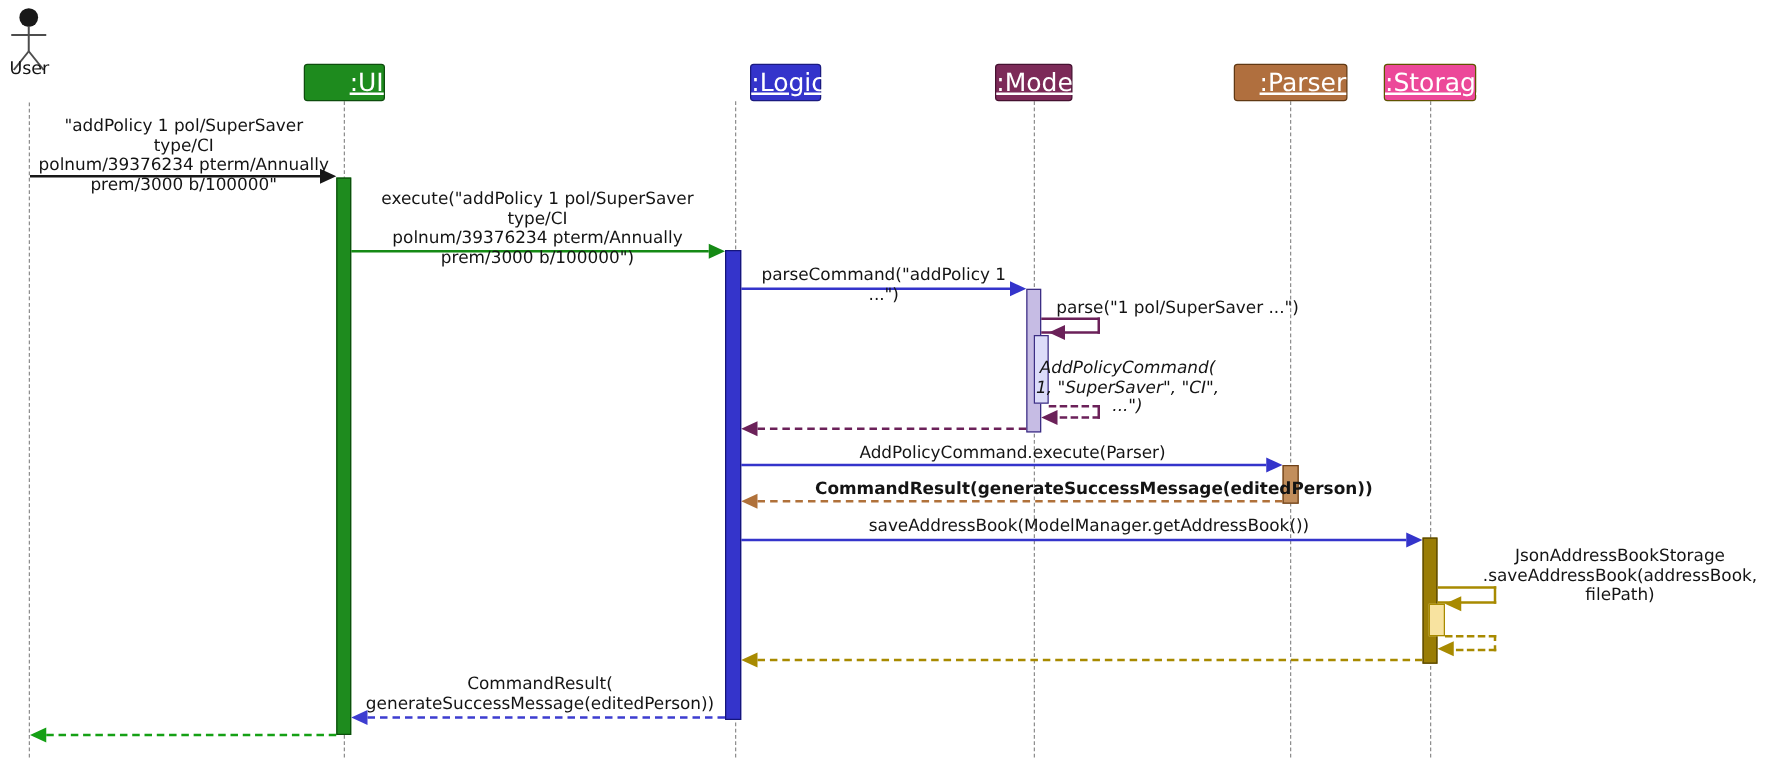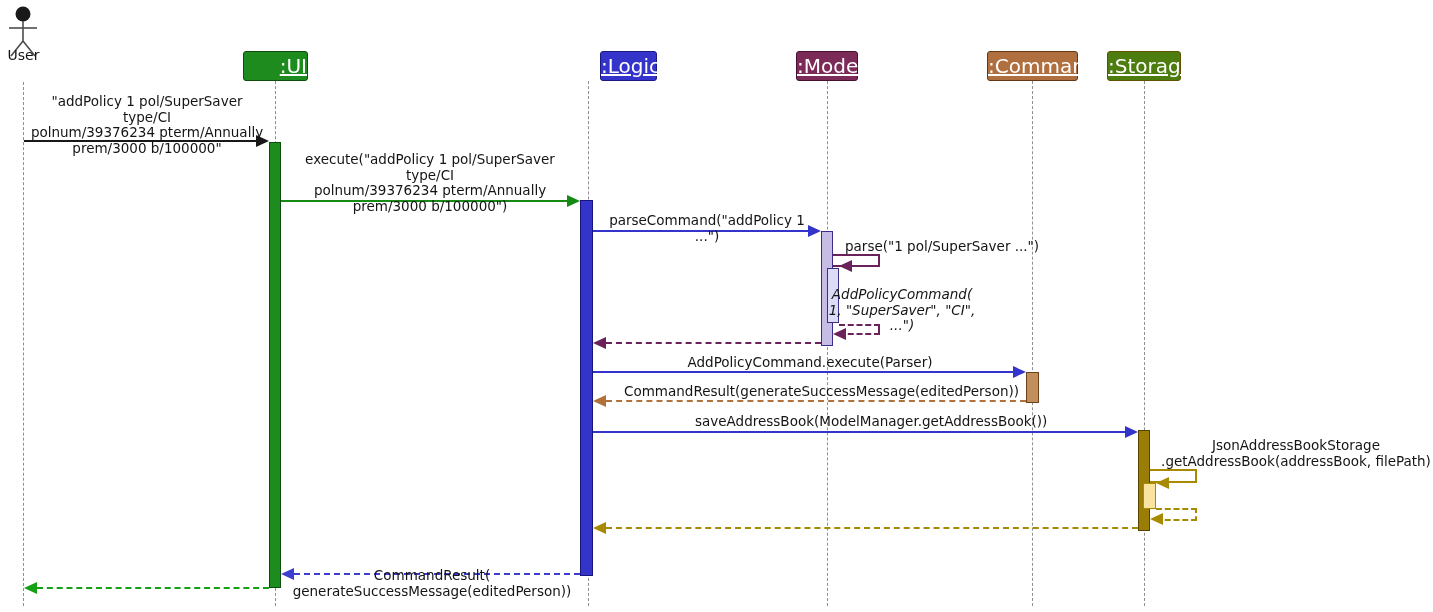--- a/index.html
+++ b/index.html
@@ -43,22 +43,22 @@
   <div class="lifeline" style="left:1032px;top:81px;height:525px;"></div>
   <div class="lifeline" style="left:1144px;top:81px;height:525px;"></div>
 
   <div class="box" style="left:243px;width:65px;background:#1e8b1e;border-color:#0d4d0d;">
     <span>:UI</span></div>
   <div class="box" style="left:556px;width:57px;background:#3434cb;border-color:#1a1a80;margin-left:44px;">
     <span>:Logic</span></div>
   <div class="box" style="left:796px;width:62px;background:#7c2a58;border-color:#451130;">
     <span>:Model</span></div>
   <div class="box" style="left:987px;width:91px;background:#b06f3e;border-color:#603813;">
-    <span>:Command</span></div>
-  <div class="box" style="left:1107px;width:74px;background:#4d7c0f;border-color:#5f5300;">
+    <span>:Parser</span></div>
+  <div class="box" style="left:1107px;width:74px;background:#ec4899;border-color:#5f5300;">
     <span>:Storage</span></div>
 
   <div class="act" style="left:269px;top:142px;width:12px;height:446px;background:#1e8b1e;border-color:#0c4f0c;"></div>
   <div class="act" style="left:580px;top:200px;width:13px;height:376px;background:#3434cb;border-color:#15157a;"></div>
   <div class="act" style="left:821px;top:231px;width:12px;height:115px;background:#c6bce4;border-color:#3c2e84;"></div>
   <div class="act" style="left:827px;top:268px;width:12px;height:55px;background:#dcdcf9;border-color:#3c2e84;z-index:3;"></div>
   <div class="act" style="left:1026px;top:372px;width:13px;height:31px;background:#c28e5c;border-color:#6e4119;"></div>
   <div class="act" style="left:1138px;top:430px;width:12px;height:101px;background:#9a7d05;border-color:#554400;"></div>
   <div class="act" style="left:1143px;top:483px;width:13px;height:26px;background:#f8e3a0;border-color:#a88a00;z-index:3;"></div>
 
@@ -87,40 +87,40 @@
   <div class="self dash" style="left:839px;top:324px;width:39px;height:7px;color:#6b2159;"></div>
   <div class="head-l" style="left:833px;top:328px;color:#6b2159;"></div>
 
   <div class="line dash" style="left:606px;top:342px;width:215px;color:#6b2159;"></div>
   <div class="head-l" style="left:593px;top:337px;color:#6b2159;"></div>
 
   <div class="msg" style="left:660px;top:355px;width:300px;">AddPolicyCommand.execute(Parser)</div>
   <div class="line" style="left:593px;top:371px;width:420px;color:#3434cb;"></div>
   <div class="head-r" style="left:1013px;top:366px;color:#3434cb;"></div>
 
-  <div class="msg" style="left:624px;top:384px;width:364px;">CommandResult(generateSuccessMessage(editedPerson))</div>
+  <div class="msg" style="left:652px;top:384px;width:364px;font-weight:bold;">CommandResult(generateSuccessMessage(editedPerson))</div>
   <div class="line dash" style="left:606px;top:400px;width:420px;color:#b0713a;"></div>
   <div class="head-l" style="left:593px;top:395px;color:#b0713a;"></div>
 
   <div class="msg" style="left:695px;top:414px;width:340px;">saveAddressBook(ModelManager.getAddressBook())</div>
   <div class="line" style="left:593px;top:431px;width:532px;color:#3434cb;"></div>
   <div class="head-r" style="left:1125px;top:426px;color:#3434cb;"></div>
 
   <div class="msg" style="left:1160px;top:438px;width:272px;">JsonAddressBookStorage
-.getAddressBook(addressBook, filePath)</div>
+.saveAddressBook(addressBook, filePath)</div>
   <div class="self" style="left:1150px;top:469px;width:45px;height:10px;color:#a88a00;"></div>
   <div class="head-l" style="left:1156px;top:477px;color:#a88a00;"></div>
 
   <div class="self dash" style="left:1156px;top:508px;width:39px;height:9px;color:#a88a00;"></div>
   <div class="head-l" style="left:1150px;top:513px;color:#a88a00;"></div>
 
   <div class="line dash" style="left:606px;top:527px;width:532px;color:#a88a00;"></div>
   <div class="head-l" style="left:593px;top:522px;color:#a88a00;"></div>
 
-  <div class="msg" style="left:282px;top:540px;width:300px;margin-top:28px;">CommandResult(
+  <div class="msg" style="left:282px;top:540px;width:300px;">CommandResult(
 generateSuccessMessage(editedPerson))</div>
   <div class="line dash" style="left:294px;top:573px;width:286px;color:#3d3dd0;"></div>
   <div class="head-l" style="left:281px;top:568px;color:#3d3dd0;"></div>
 
   <div class="line dash" style="left:37px;top:587px;width:232px;color:#15a015;"></div>
   <div class="head-l" style="left:24px;top:582px;color:#15a015;"></div>
 
 </div>
 
 </body></html>

